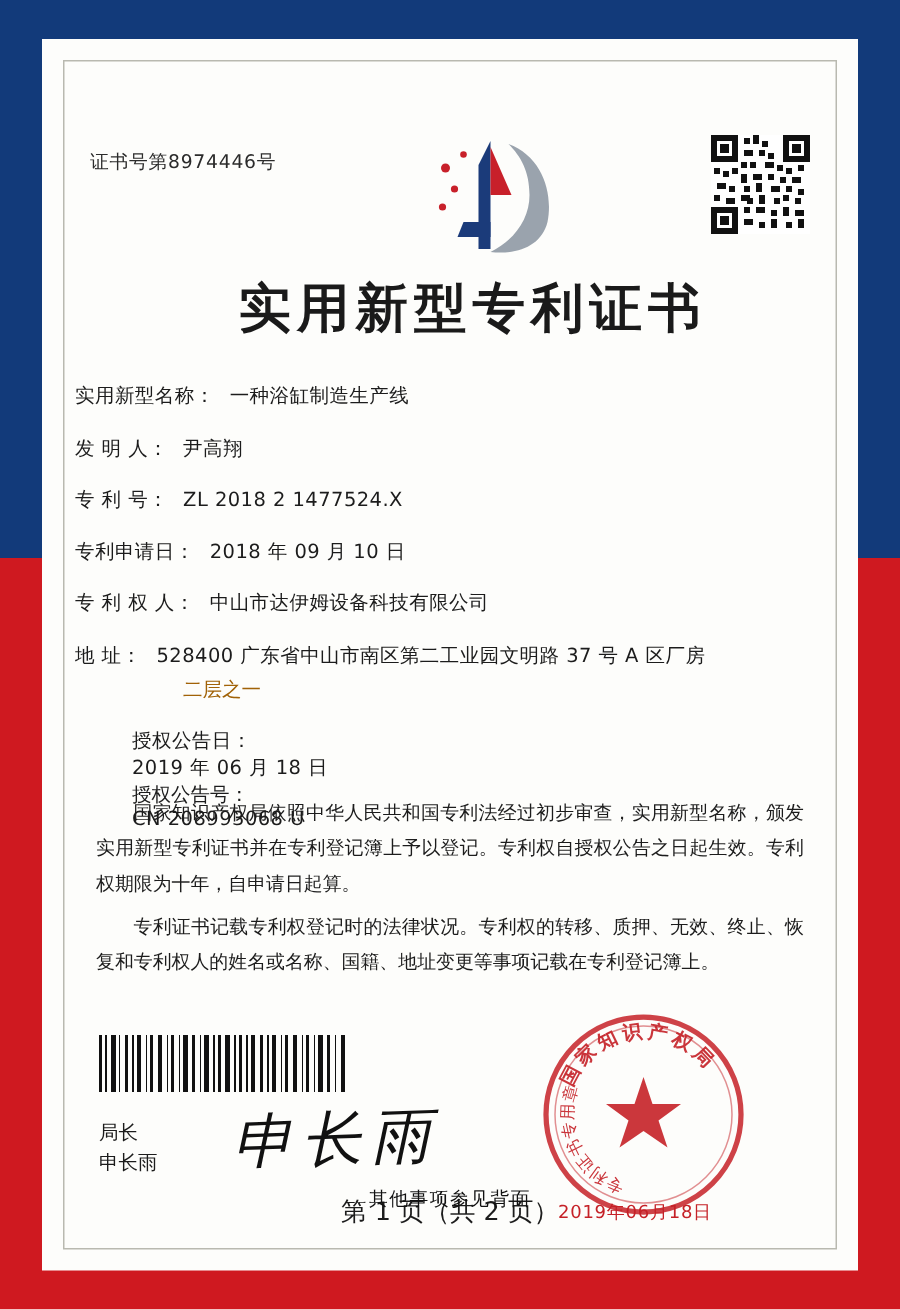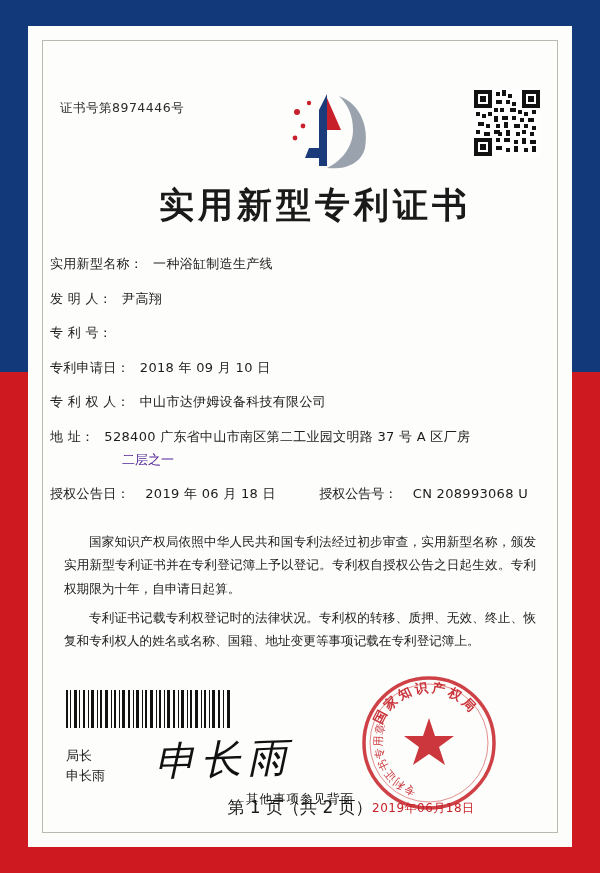--- a/index.html
+++ b/index.html
@@ -110,33 +110,34 @@
   }
   .flabel {
     white-space: nowrap;
     letter-spacing: 0.3px;
   }
   .fvalue {
     margin-left: 10px;
     letter-spacing: 0.3px;
   }
   .frow.two-col {
-    justify-content: space-between;
+    justify-content: flex-end;
+    flex-direction: column;
   }
   .frow .second-label {
     margin-left: 38px;
     white-space: nowrap;
   }
   .addr-cont {
     margin-left: 72px;
     margin-top: -11px;
     margin-bottom: 16px;
     font-size: 13px;
     font-family: Liberation Serif, serif;
-    color: #4c1d95;
+    color: #a16207;
   }
 
   
   .paras {
     position: absolute;
     left: 22px; top: 490px;
     width: 472px;
     font-size: 12.6px;
     line-height: 1.85;
     color: #1c1c1c;
@@ -310,20 +311,21 @@
         <span class="fvalue">一种浴缸制造生产线</span>
       </div>
 
       <div class="frow">
         <span class="flabel">发 明 人：</span>
         <span class="fvalue">尹高翔</span>
       </div>
 
       <div class="frow">
         <span class="flabel">专 利 号：</span>
+        <span class="fvalue">ZL 2018 2 1477524.X</span>
       </div>
 
       <div class="frow">
         <span class="flabel">专利申请日：</span>
         <span class="fvalue">2018 年 09 月 10 日</span>
       </div>
 
       <div class="frow">
         <span class="flabel">专 利 权 人：</span>
         <span class="fvalue">中山市达伊姆设备科技有限公司</span>

